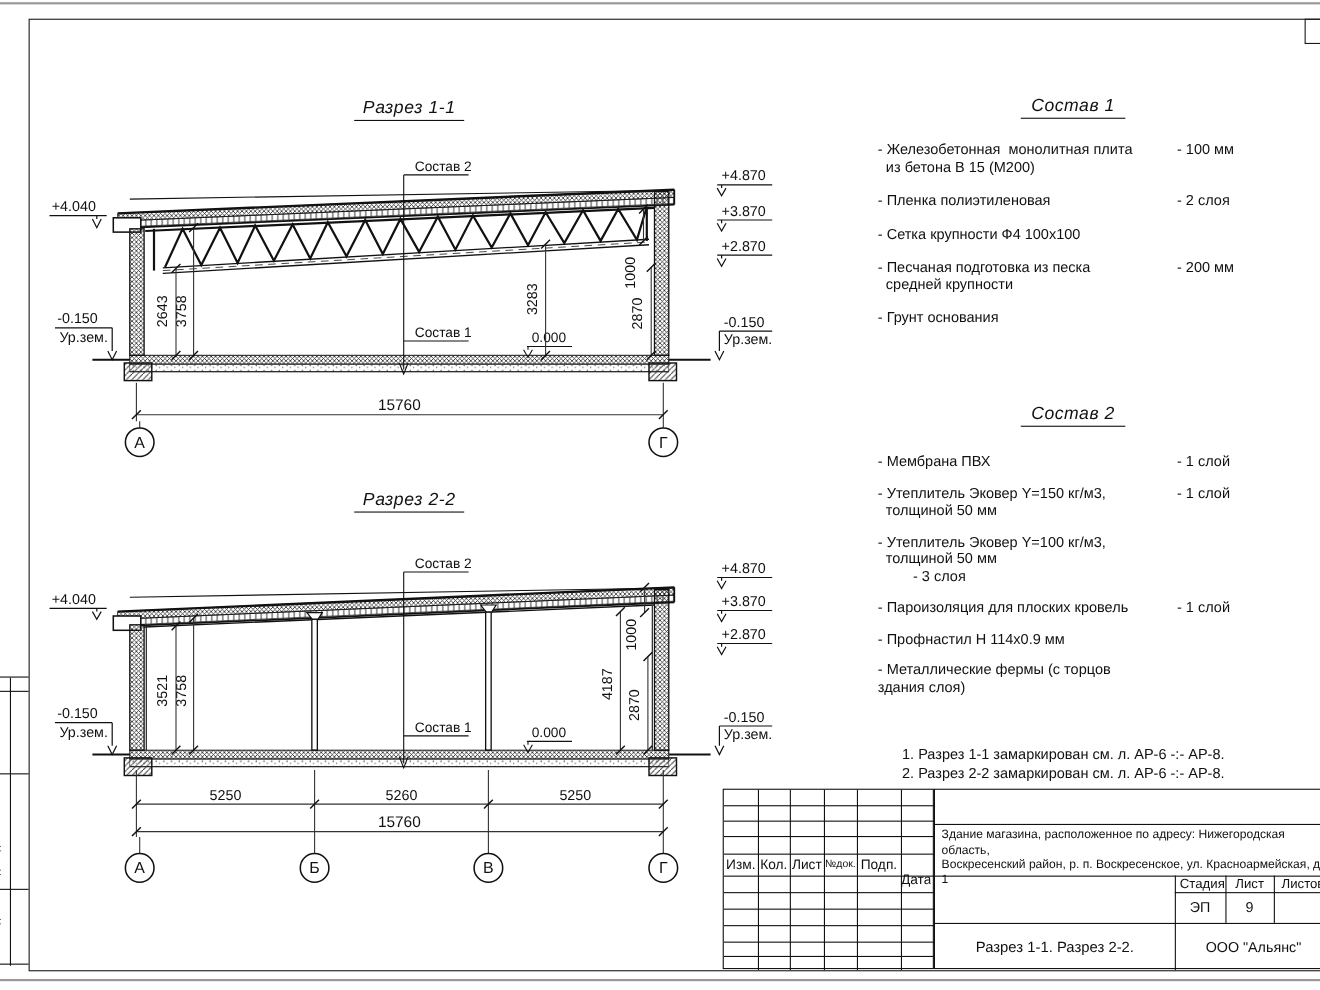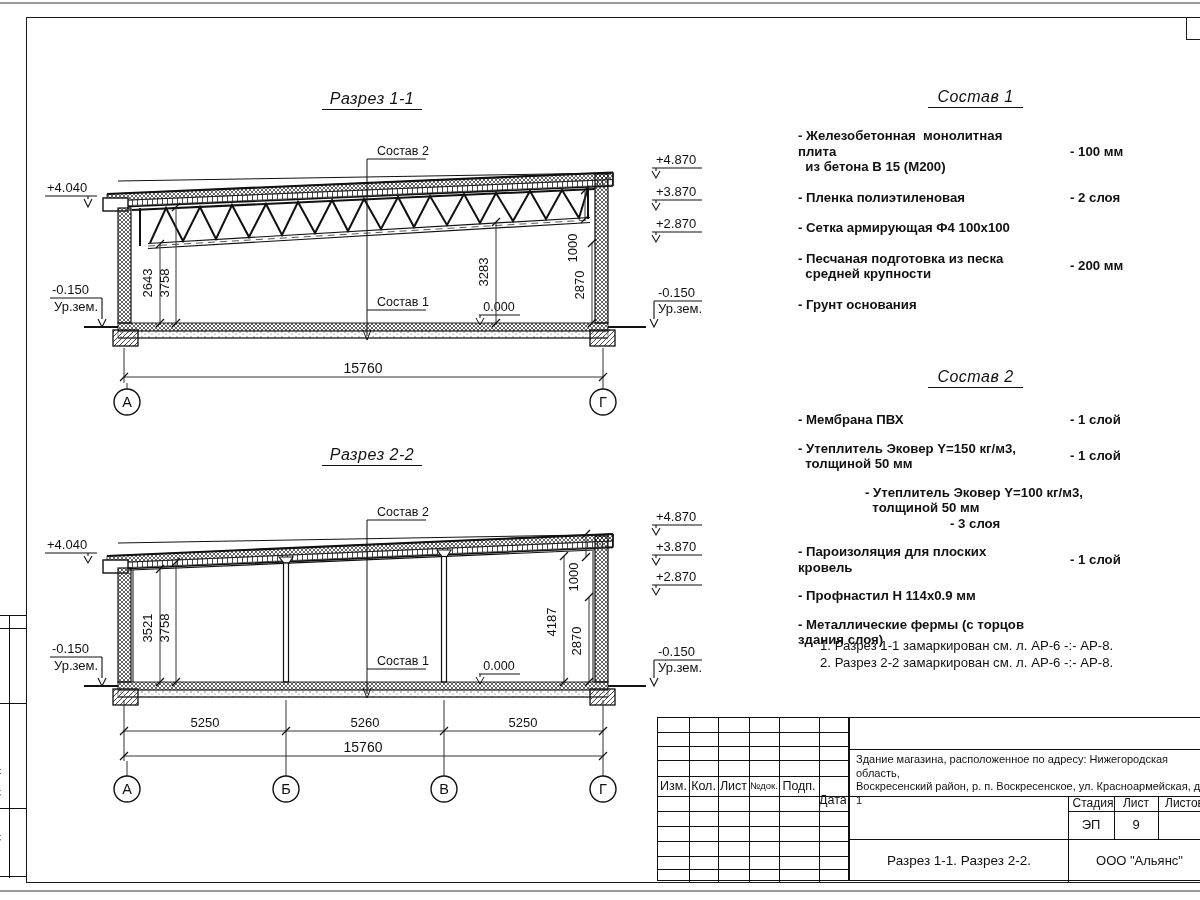--- a/index.html
+++ b/index.html
@@ -5,24 +5,24 @@
   html,body{margin:0;padding:0;background:#fff;}
   #page{position:relative;width:1200px;height:900px;background:#fff;overflow:hidden;
         font-family:"Liberation Sans",sans-serif;color:#111;}
   .abs{position:absolute;}
   .paperline{position:absolute;left:0;width:1200px;height:2px;background:#9a9a9a;}
   
   .dwg-title{position:absolute;font-style:italic;font-size:16px;text-align:center;
              border-bottom:1.6px solid #111;padding-bottom:1px;letter-spacing:.5px;}
   
   .complist{position:absolute;width:352px;font-size:13.2px;line-height:15.5px;}
-  .comp-item{display:flex;align-items:center;margin-bottom:15px;font-weight:bold;}
+  .comp-item{display:flex;align-items:flex-start;margin-bottom:15px;}
   .comp-item .nm{flex:1;white-space:pre-wrap;}
   .comp-item .vl{width:80px;white-space:nowrap;margin-left:32px;}
-  .notes{position:absolute;font-size:13.2px;line-height:17px;white-space:pre-line;}
+  .notes{position:absolute;font-size:13.2px;line-height:17px;white-space:pre-line;margin-top:40px;}
   
   .blk{position:absolute;border:1.6px solid #111;box-sizing:border-box;}
   .vline{position:absolute;top:0;width:1.2px;background:#111;}
   .hline{position:absolute;left:0;height:1.2px;background:#111;}
   .cell{position:absolute;text-align:center;overflow:hidden;}
   svg text{font-family:"Liberation Sans",sans-serif;fill:#111;}
   .d{font-size:13px;}
   .lbl{font-size:12.5px;}
   .ax{font-size:14.5px;}
   .strip-label{position:absolute;font-size:8.5px;white-space:nowrap;
@@ -59,21 +59,21 @@
     <div class="comp-item">
       <div class="nm">- Железобетонная  монолитная плита
   из бетона В 15 (М200)</div>
       <div class="vl">- 100 мм</div>
     </div>
     <div class="comp-item">
       <div class="nm">- Пленка полиэтиленовая</div>
       <div class="vl">-  2 слоя</div>
     </div>
     <div class="comp-item">
-      <div class="nm">- Сетка армирующая Ф4 100х100</div>
+      <div class="nm">- Сетка крупности Ф4 100х100</div>
       <div class="vl"></div>
     </div>
     <div class="comp-item">
       <div class="nm">- Песчаная подготовка из песка
   средней крупности</div>
       <div class="vl">- 200 мм</div>
     </div>
     <div class="comp-item">
       <div class="nm">- Грунт основания</div>
       <div class="vl"></div>

